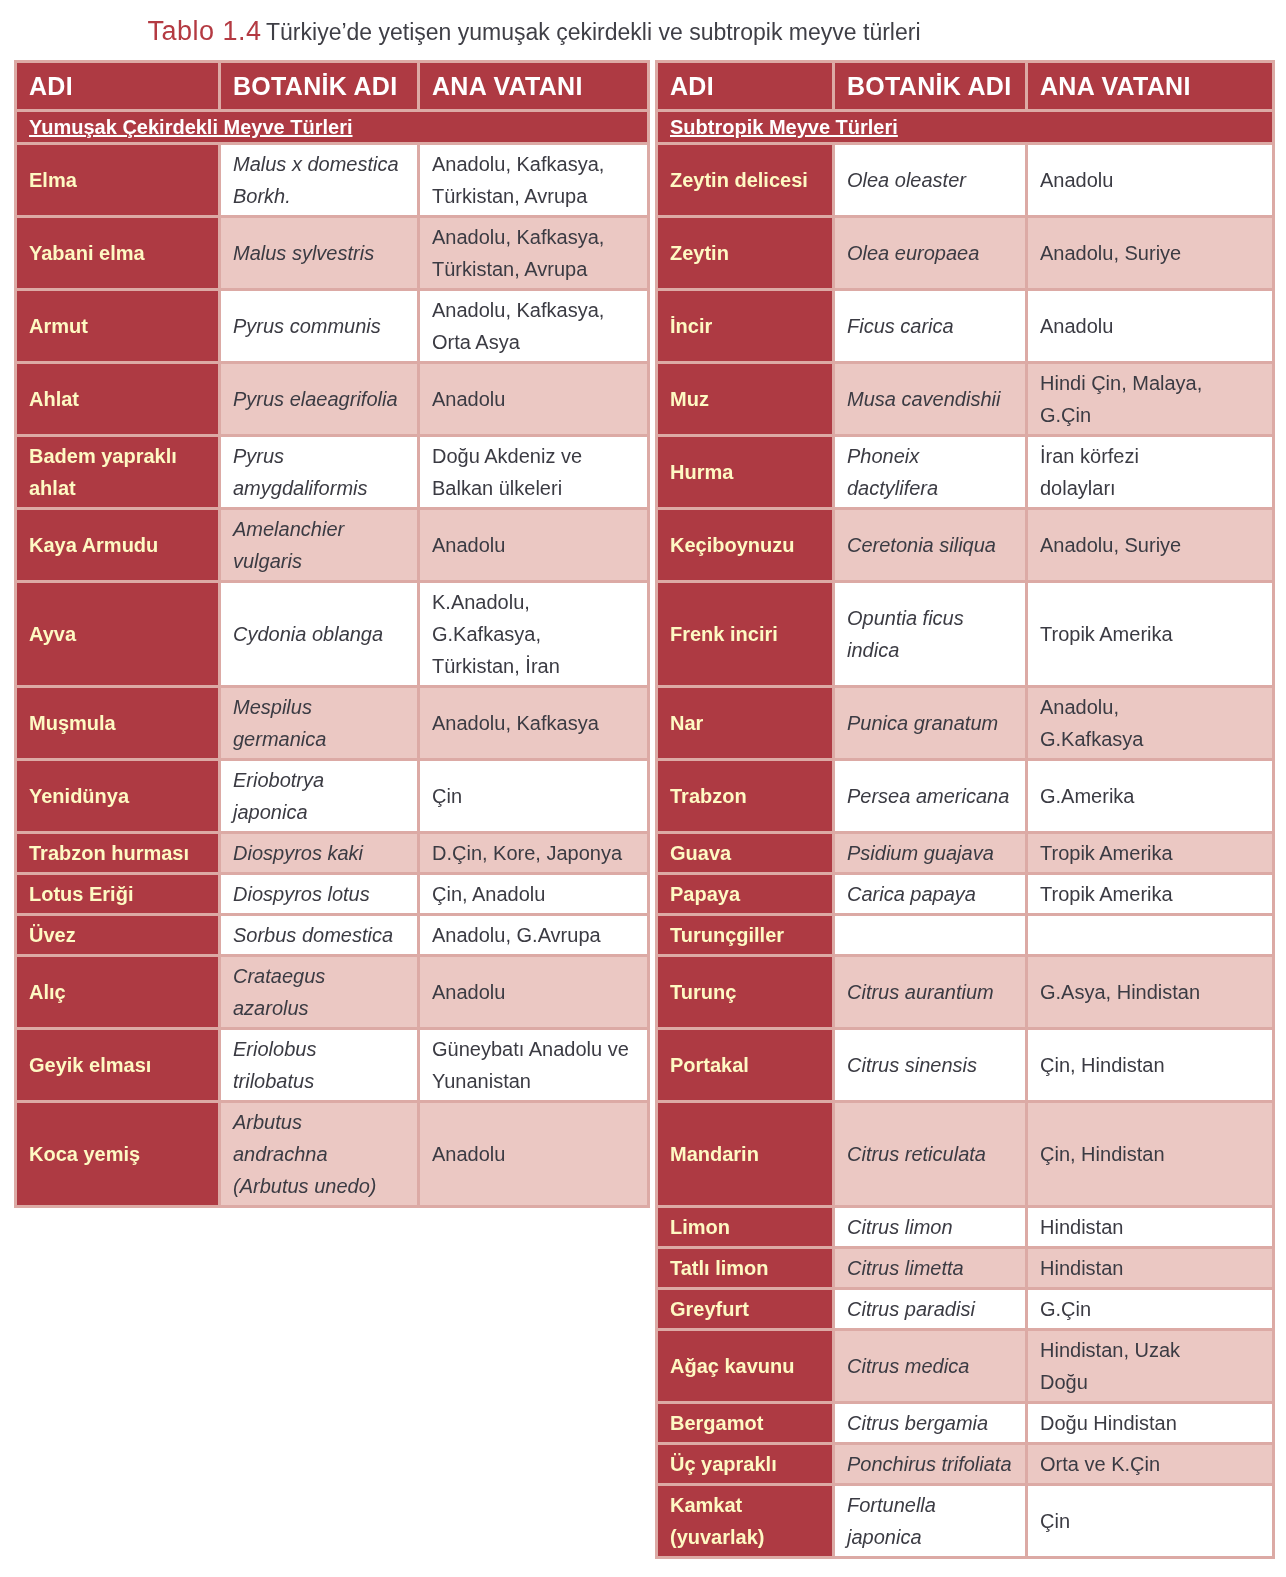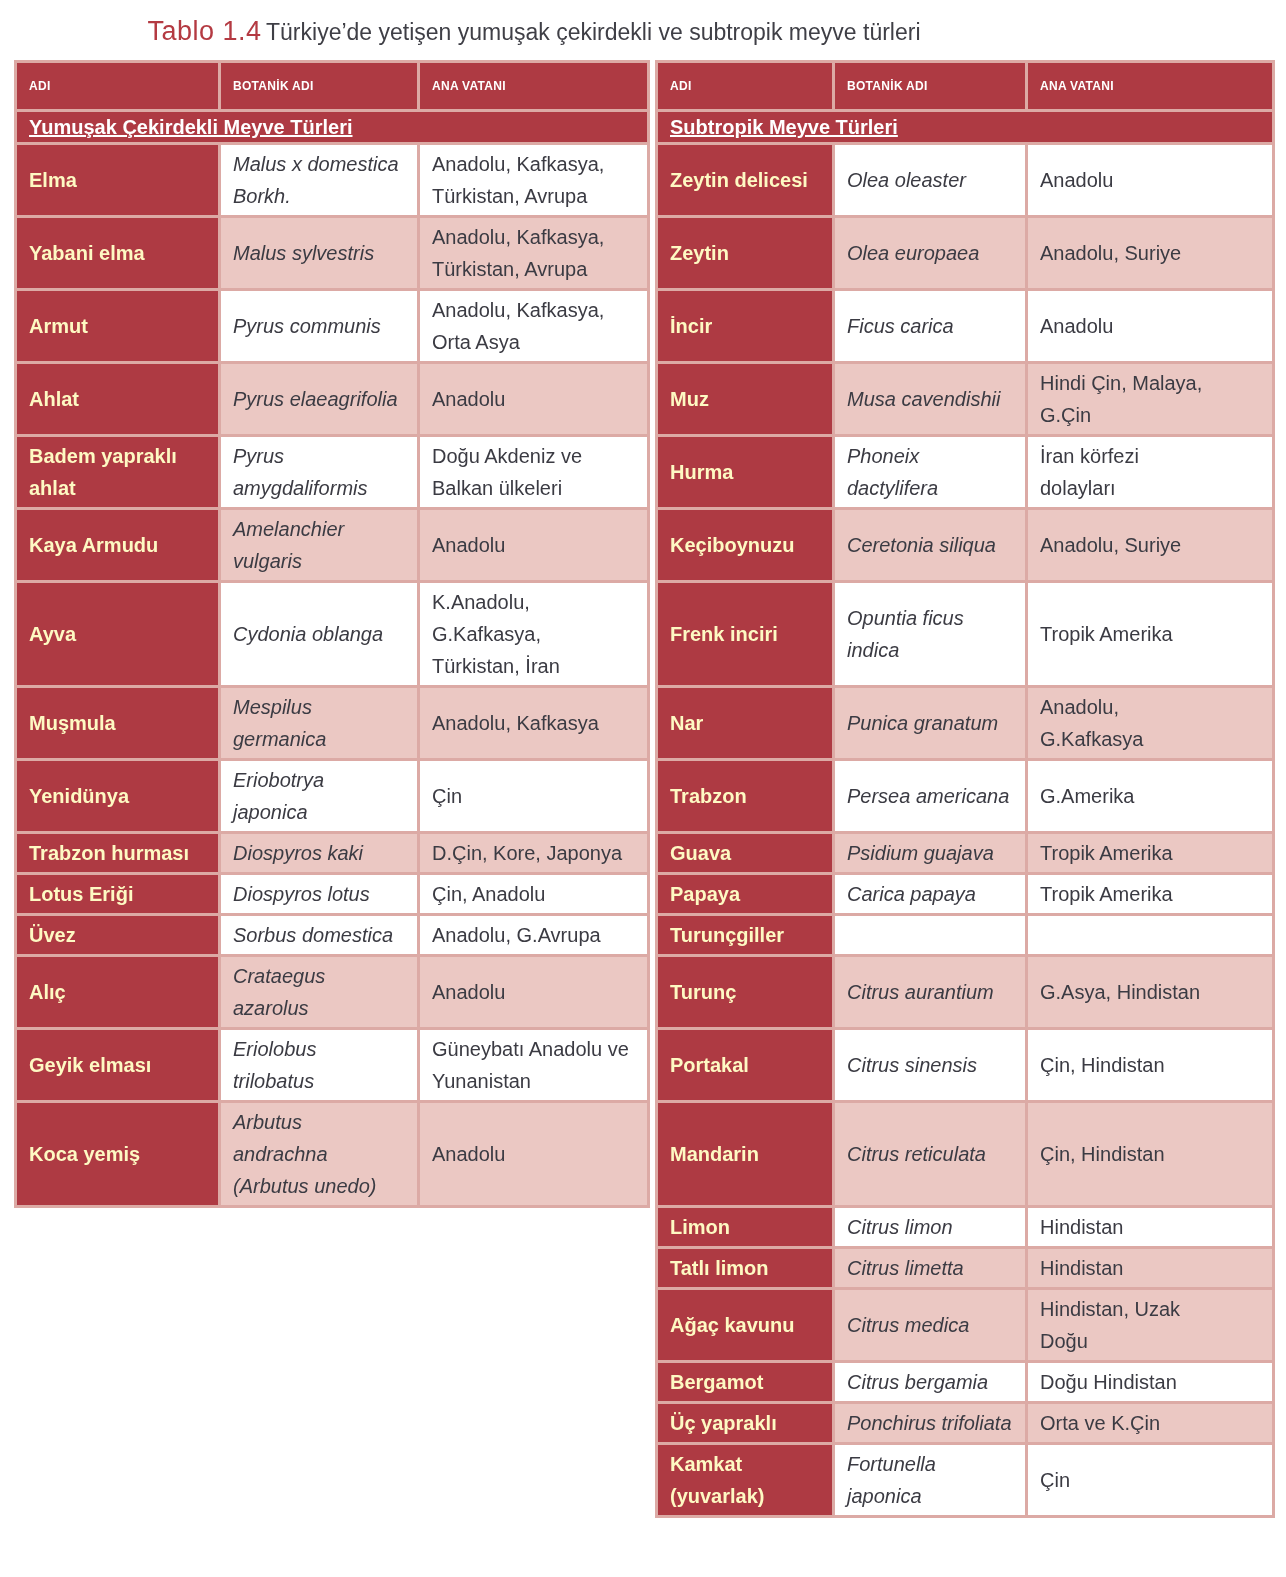--- a/index.html
+++ b/index.html
@@ -8,21 +8,21 @@
   }
   *{box-sizing:border-box;}
   html,body{margin:0;padding:0;background:#fff;}
   body{width:1286px;min-height:1577px;font-family:"Liberation Sans",sans-serif;color:var(--text);}
   .title{width:1068px;text-align:center;margin:16px 0 13px 0;white-space:nowrap;}
   .title .tablo{color:var(--title-red);font-size:27px;letter-spacing:.5px;}
   .title .caption{color:#3f3f46;font-size:23px;}
   table.fruit{border-collapse:collapse;table-layout:fixed;width:1258px;margin-left:14px;}
   td,th{border:3px solid var(--border);vertical-align:middle;padding:3px 12px;
         font-size:20px;line-height:32px;white-space:pre-line;overflow:hidden;}
-  th{background:var(--red);color:#fff;text-align:left;font-size:12px;padding:7px 12px;letter-spacing:.3px;}
+  th{background:var(--red);color:#fff;text-align:left;font-size:25px;padding:7px 12px;letter-spacing:.3px;}
   td.section{background:var(--red);color:#fff;font-weight:bold;font-size:20px;padding:2px 12px;line-height:26px;text-decoration:underline;}
   td.adi{background:var(--red);color:#fef9c3;font-weight:bold;}
   td.botanical{font-style:italic;}
   tr.row-white td.cell{background:#fff;}
   tr.row-pink  td.cell{background:var(--pink);}
   td.gutter,th.gutter,td.ghost{border:none;background:#fff;padding:0;}
 </style>
 </head>
 <body>
 
@@ -224,20 +224,29 @@
       </tr>
       <tr class="row-pink">
         <td class="ghost"></td>
         <td class="ghost"></td>
         <td class="ghost"></td>
         <td class="gutter"></td>
         <td class="adi">Tatlı limon</td>
         <td class="cell botanical">Citrus limetta</td>
         <td class="cell origin">Hindistan</td>
       </tr>
+      <tr class="row-white">
+        <td class="ghost"></td>
+        <td class="ghost"></td>
+        <td class="ghost"></td>
+        <td class="gutter"></td>
+        <td class="adi">Greyfurt</td>
+        <td class="cell botanical">Citrus paradisi</td>
+        <td class="cell origin">G.Çin</td>
+      </tr>
       <tr class="row-pink">
         <td class="ghost"></td>
         <td class="ghost"></td>
         <td class="ghost"></td>
         <td class="gutter"></td>
         <td class="adi">Ağaç kavunu</td>
         <td class="cell botanical">Citrus medica</td>
         <td class="cell origin">Hindistan, Uzak
 Doğu</td>
       </tr>

